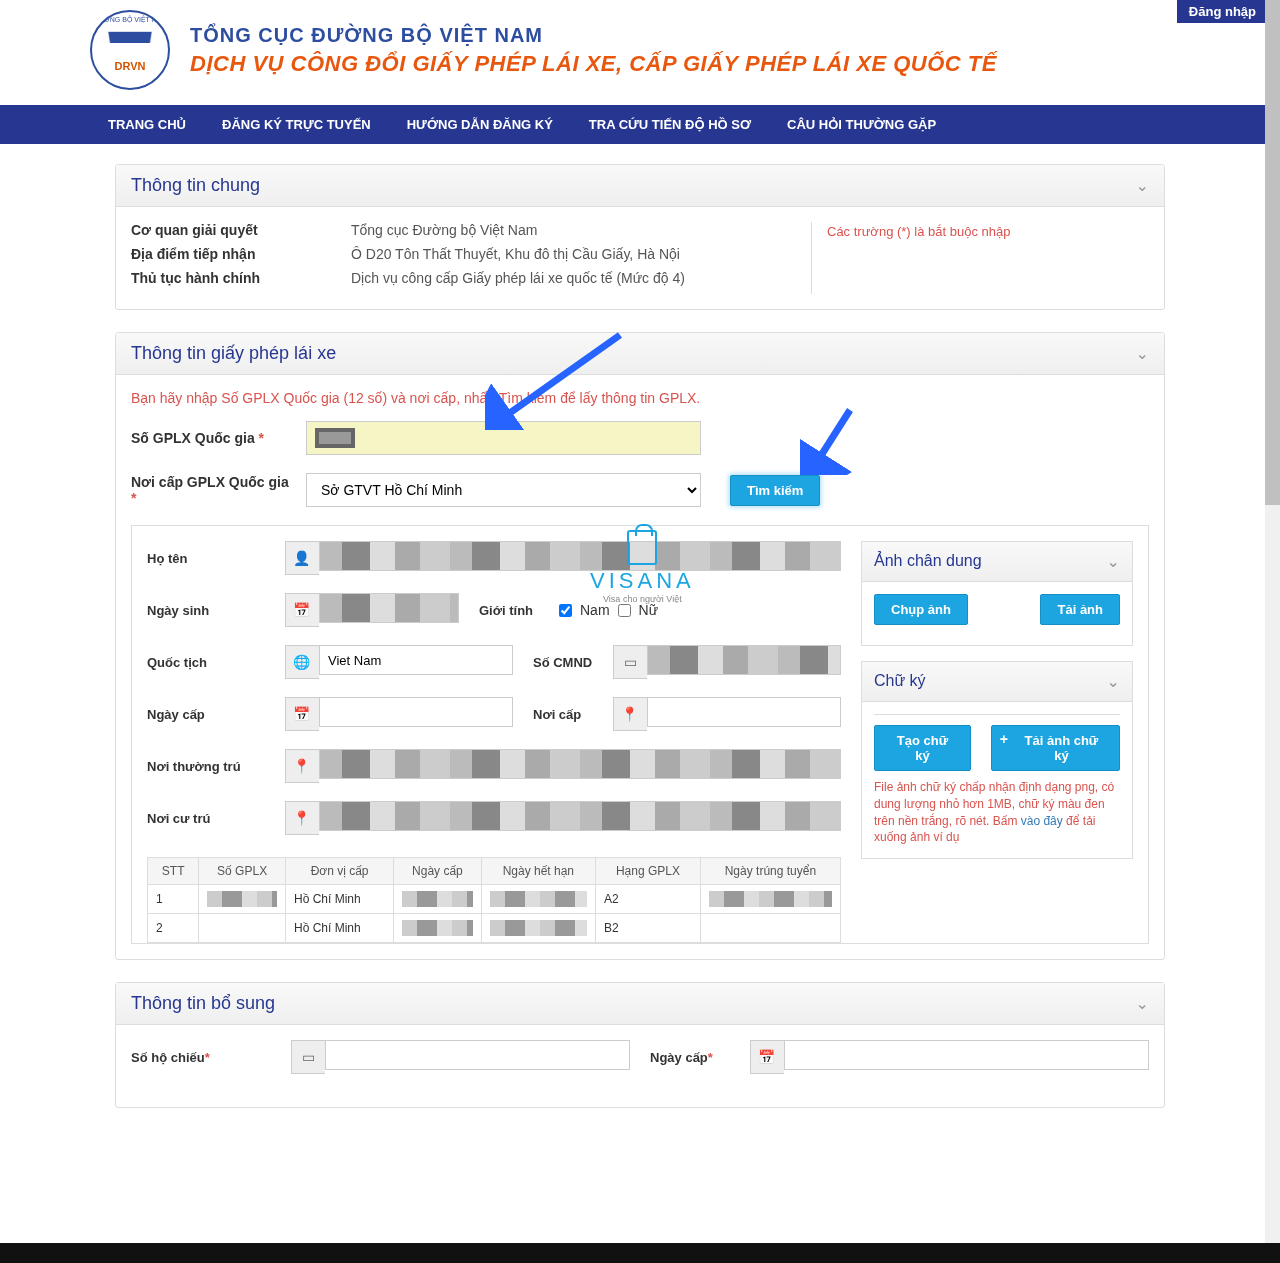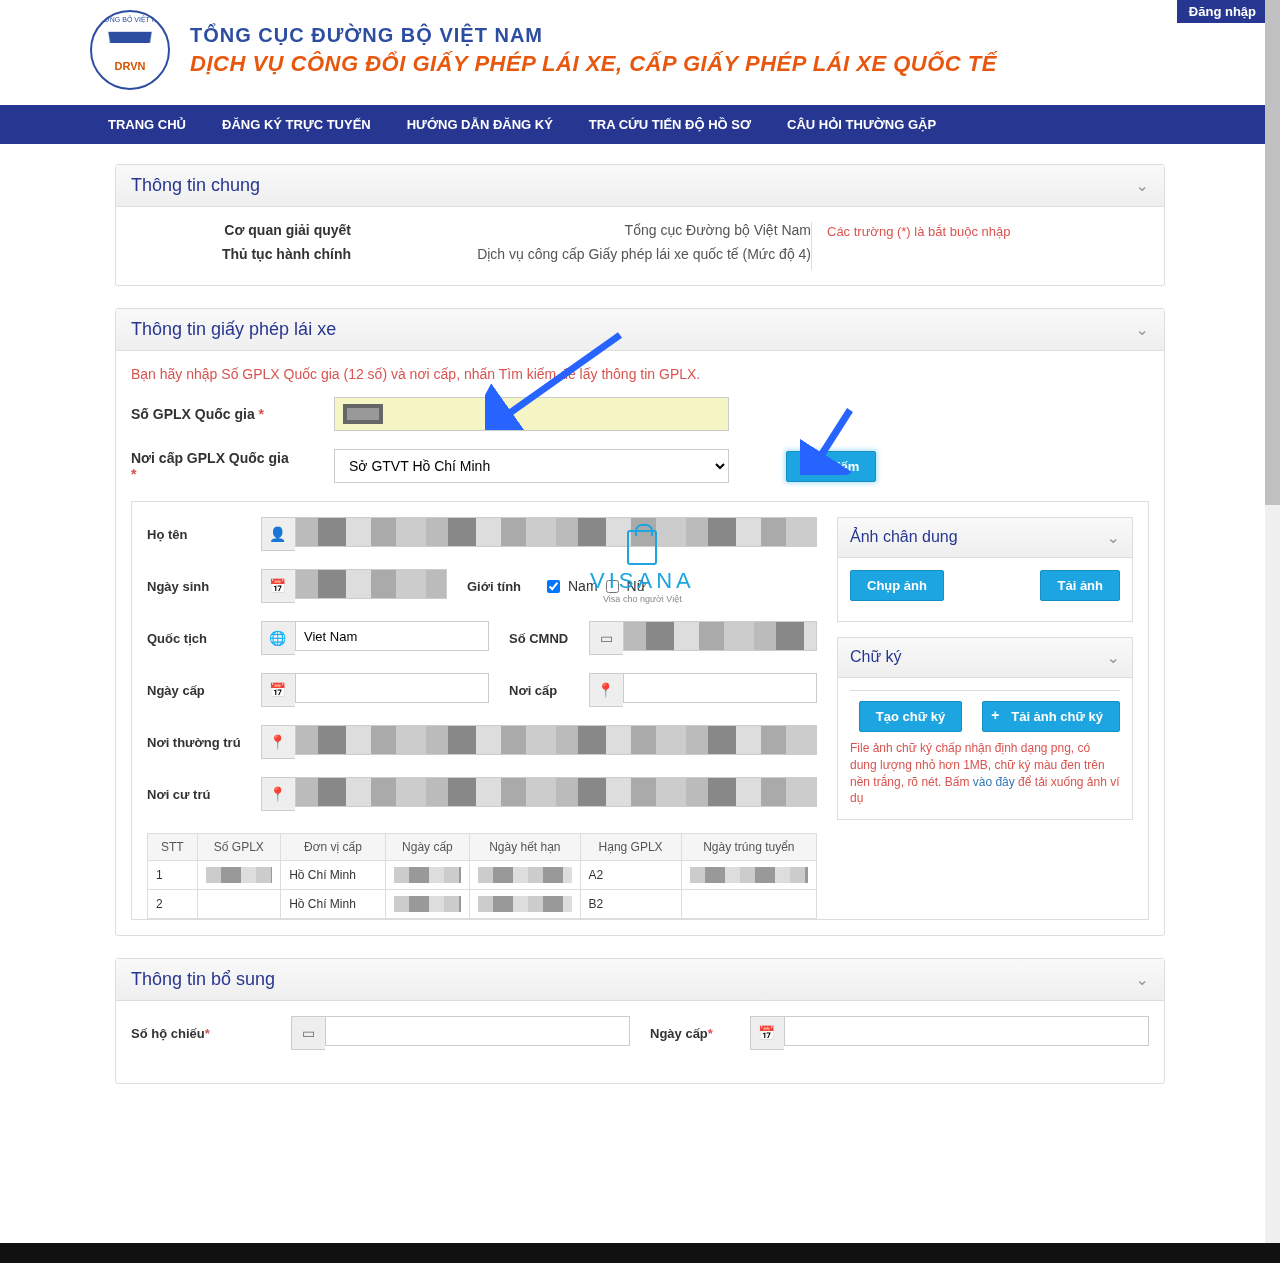--- a/index.html
+++ b/index.html
@@ -14,43 +14,43 @@
 .titles h1 { color: #2c4da0; font-size: 20px; font-weight: bold; letter-spacing: 1px; }
 .titles h2 { color: #e8570e; font-size: 22px; font-weight: bold; font-style: italic; margin-top: 4px; letter-spacing: 0.5px; }
 .navbar { background: #273690; display: flex; padding: 0; width: calc(100% + 200px); margin-left: -100px; padding-left: 100px; }
 .nav-item { color: #fff; padding: 12px 18px; font-size: 13px; font-weight: bold; cursor: pointer; }
 .content { padding: 20px 25px; }
 .panel { border: 1px solid #ddd; border-radius: 3px; margin-bottom: 22px; }
 .panel-header { background: linear-gradient(#f9f9f9, #efefef); border-bottom: 1px solid #ddd; padding: 10px 15px; display: flex; justify-content: space-between; align-items: center; cursor: pointer; }
 .panel-title { color: #273690; font-size: 18px; }
 .chevron { color: #999; font-size: 16px; }
 .panel-body { padding: 15px; }
-.info-row { display: flex; margin-bottom: 8px; text-align: right; }
+.info-row { display: flex; margin-bottom: 8px; }
 .info-label { width: 220px; font-weight: bold; color: #333; }
 .info-value { flex: 1; color: #555; }
 .info-split { display: flex; }
 .info-left { flex: 0 0 680px; }
 .note-box { border-left: 1px solid #ddd; padding-left: 15px; color: #d9534f; font-size: 13px; line-height: 1.5; }
 .instruction { color: #d9534f; margin-bottom: 15px; font-size: 14px; }
-.form-row { display: flex; align-items: center; margin-bottom: 18px; gap: 28px; }
+.form-row { display: flex; align-items: center; margin-bottom: 18px; }
 .form-label { width: 175px; font-weight: bold; color: #333; font-size: 14px; }
 .required { color: #d9534f; }
 .text-input { height: 34px; border: 1px solid #ccc; padding: 0 10px; font-size: 14px; width: 395px; }
 .yellow-input { background: #f5f5c5; position: relative; }
 .yellow-input::before { content: ''; position: absolute; left: 8px; top: 6px; width: 40px; height: 20px; background: #999; border: 4px solid #666; box-sizing: border-box; }
 .select-input { height: 34px; border: 1px solid #ccc; padding: 0 10px; font-size: 14px; width: 395px; background: #fff; }
 .btn { padding: 7px 16px; border: none; color: #fff; cursor: pointer; font-size: 13px; font-weight: bold; border-radius: 2px; }
 .btn-blue { background: #1ca5e0; border: 1px solid #1590c5; }
 .btn-search { margin-left: 29px; box-shadow: 0 0 4px 2px #bde5fa; }
 .sub-form { border: 1px solid #ddd; padding: 15px 15px 0; display: flex; gap: 20px; }
 .sub-left { flex: 0 0 660px; }
 .sub-right { flex: 1; }
 .dual-row { display: flex; align-items: center; margin-bottom: 18px; gap: 20px; }
 .dual-col { flex: 1; display: flex; align-items: center; }
-.dual-label { width: 114px; font-weight: bold; font-size: 13px; color: #333; }
+.dual-label { width: 138px; font-weight: bold; font-size: 13px; color: #333; }
 .input-group { display: flex; flex: 1; }
 .input-icon { width: 34px; height: 34px; background: #eee; border: 1px solid #ccc; border-right: none; display: flex; align-items: center; justify-content: center; color: #666; }
 .ig-input { flex: 1; height: 30px; border: 1px solid #ccc; padding: 0 8px; font-size: 13px; }
 .mosaic { background-image: repeating-linear-gradient(90deg, #bbb 0 22px, #888 22px 50px, #ddd 50px 75px, #aaa 75px 100px, #ccc 100px 130px); }
 .checkbox-row { display: flex; align-items: center; gap: 8px; }
 .side-panel { border: 1px solid #ddd; margin-bottom: 15px; }
 .side-header { background: linear-gradient(#f9f9f9,#efefef); border-bottom: 1px solid #ddd; padding: 10px 12px; display: flex; justify-content: space-between; color: #273690; font-size: 16px; cursor: pointer; }
 .side-body { padding: 12px; }
 .side-buttons { display: flex; justify-content: space-between; margin-bottom: 8px; }
 .sig-note { color: #d9534f; font-size: 12px; line-height: 1.4; }
@@ -107,20 +107,24 @@
         <span class="chevron">⌄</span>
       </div>
       <div class="panel-body">
         <div class="info-split">
           <div class="info-left">
             <div class="info-row">
                 <div class="info-label">Cơ quan giải quyết</div>
                 <div class="info-value">Tổng cục Đường bộ Việt Nam</div>
               </div>
             <div class="info-row">
+                <div class="info-label">Địa điểm tiếp nhận</div>
+                <div class="info-value">Ô D20 Tôn Thất Thuyết, Khu đô thị Cầu Giấy, Hà Nội</div>
+              </div>
+            <div class="info-row">
                 <div class="info-label">Thủ tục hành chính</div>
                 <div class="info-value">Dịch vụ công cấp Giấy phép lái xe quốc tế (Mức độ 4)</div>
               </div>
           </div>
           <div class="note-box">
             <div>Các trường (*) là bắt buộc nhập</div>
           </div>
         </div>
       </div>
     </div>

